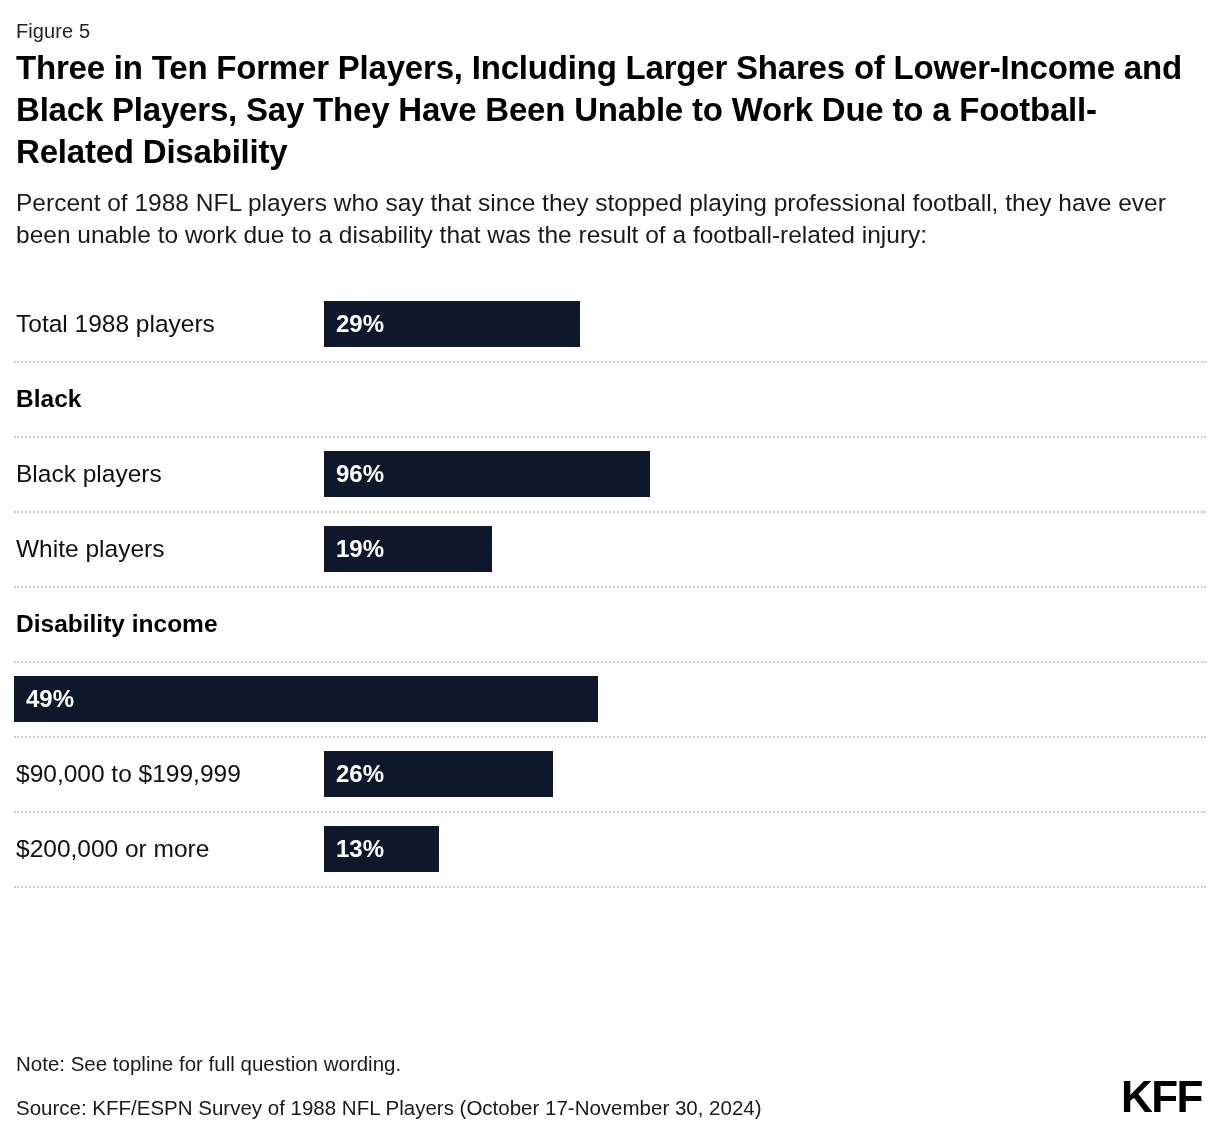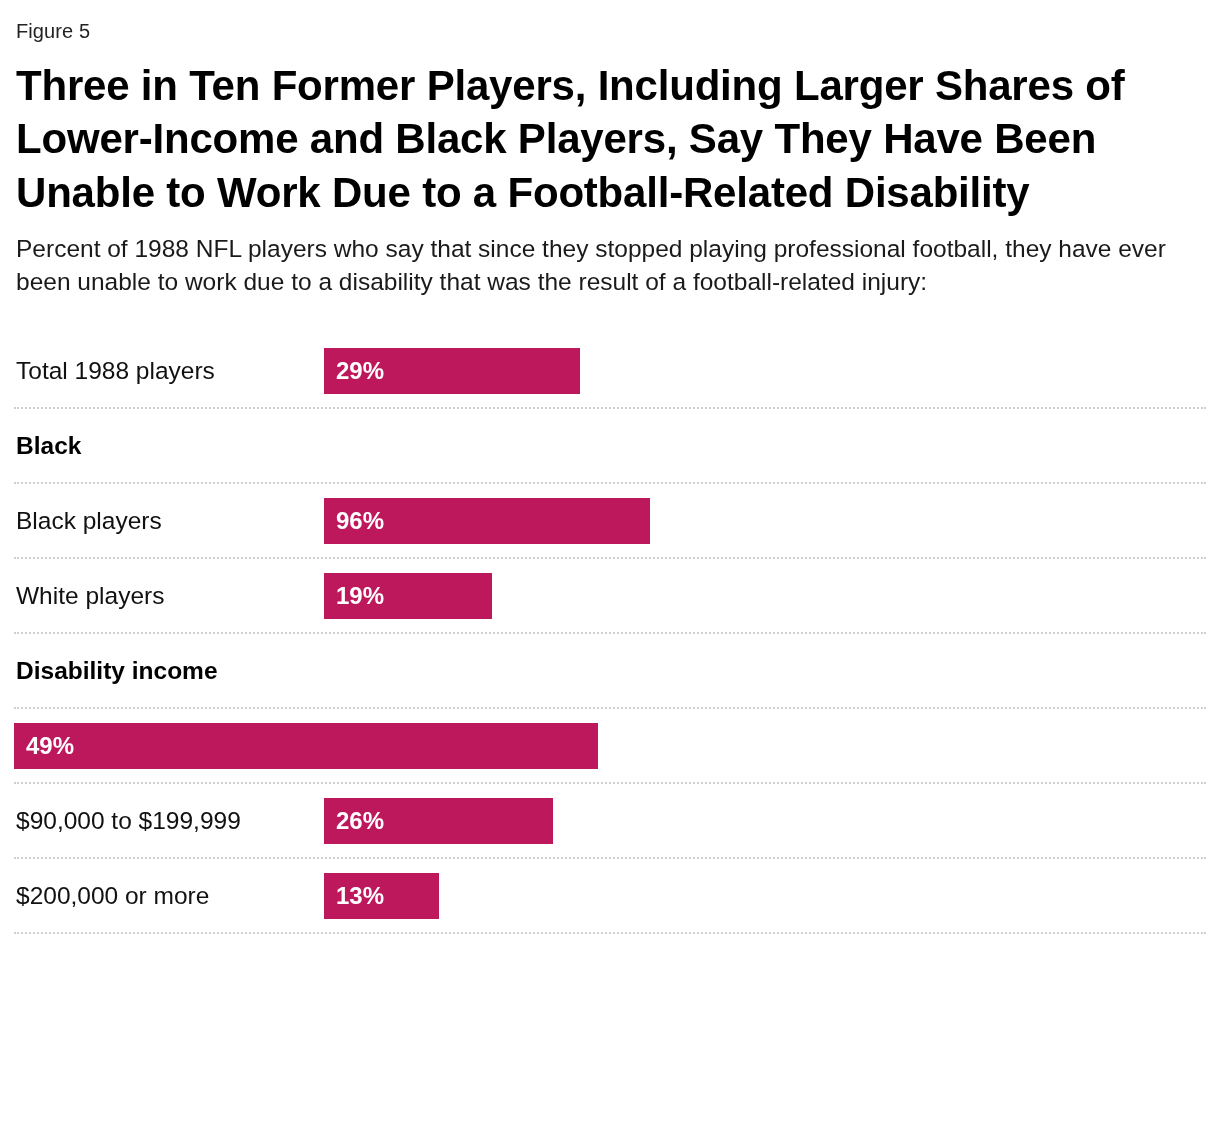--- a/index.html
+++ b/index.html
@@ -17,25 +17,25 @@
   .page {
     position: relative;
     width: 1220px;
     height: 1138px;
     box-sizing: border-box;
     padding: 16px 14px 0 14px;
   }
   .figure-label {
     font-size: 20px;
     color: #222222;
-    margin: 4px 0 16px 2px;
+    margin: 4px 0 4px 2px;
     letter-spacing: 0.1px;
   }
   .chart-title {
-    font-size: 42px;
+    font-size: 33px;
     font-weight: bold;
     line-height: 1.27;
     letter-spacing: -0.2px;
     color: #000000;
     margin: 0 0 14px 2px;
     max-width: 1195px;
   }
   .chart-subtitle {
     font-size: 24.5px;
     line-height: 1.33;
@@ -74,21 +74,21 @@
   }
   .bar-area {
     position: relative;
     flex: 1 1 auto;
     height: 100%;
     display: flex;
     align-items: center;
   }
   .bar {
     height: 46px;
-    background: #be185d;
+    background: #0f172a;
     display: flex;
     align-items: center;
     min-width: 60px;
   }
   .bar-value {
     color: #ffffff;
     font-size: 24px;
     font-weight: bold;
     padding-left: 12px;
     white-space: nowrap;
@@ -188,14 +188,19 @@
       <div class="row-label">$200,000 or more</div>
       <div class="bar-area">
         <div class="bar" style="width:13%">
           <span class="bar-value">13%</span>
         </div>
       </div>
     </div>
 
   </div>
 
+  <div class="footer">
+    <div class="note">Note: See topline for full question wording.</div>
+    <div class="source">Source: KFF/ESPN Survey of 1988 NFL Players (October 17-November 30, 2024)</div>
+    <div class="kff-logo">KFF</div>
+  </div>
 
 </div>
 
 </body></html>

